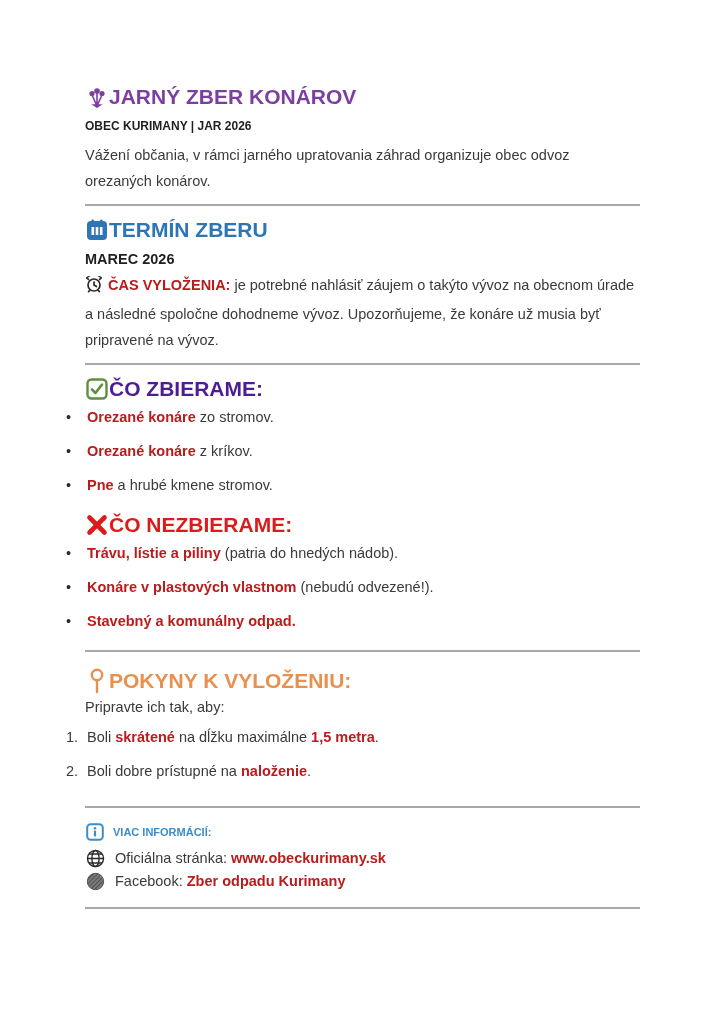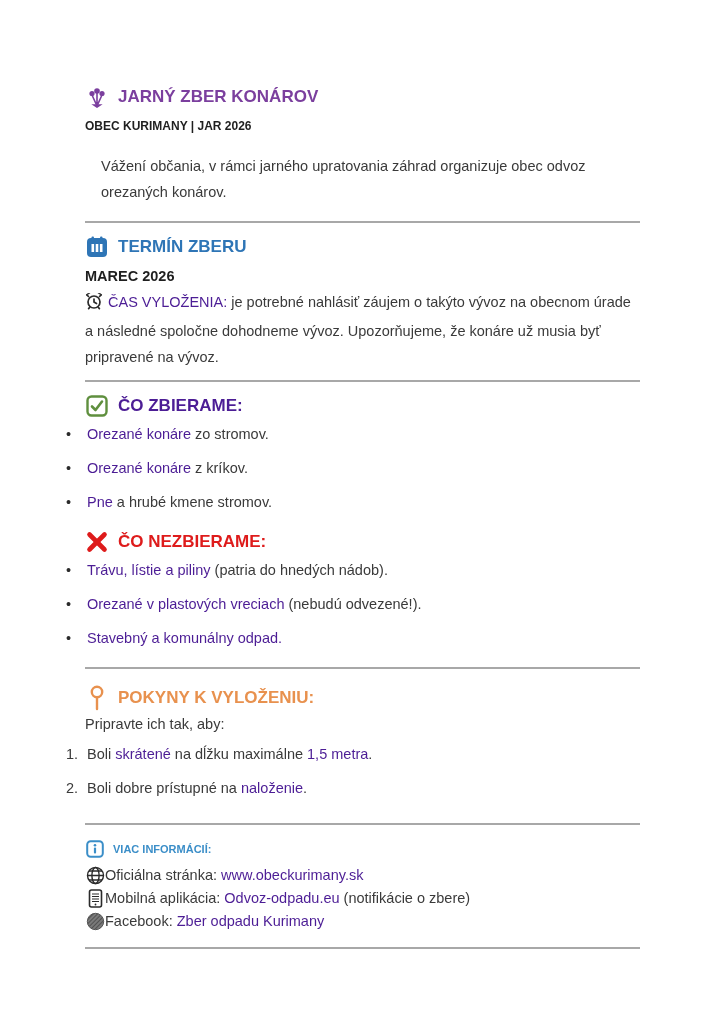--- a/index.html
+++ b/index.html
@@ -9,55 +9,55 @@
     background: #ffffff;
     font-family: "Liberation Sans", sans-serif;
     color: #3a3a3a;
     font-size: 14.5px;
     line-height: 26px;
     overflow: hidden;
   }
   .content { padding: 86px 84px 0 85px; }
 
   .sec-h {
-    display: flex; align-items: center; gap: 9px;
-    font-size: 17px; font-weight: bold; line-height: 22px;
+    display: flex; align-items: center; gap: 0;
+    font-size: 21px; font-weight: bold; line-height: 22px;
     margin: 0;
   }
   .sec-h .ic { width: 24px; display: flex; justify-content: center; align-items: center; flex: 0 0 24px; }
 
   .c-purple { color: #7B3F9E; }
   .c-blue   { color: #2E75B6; }
   .c-green  { color: #4c1d95; }
   .c-red    { color: #DE1B1B; }
   .c-orange { color: #E8914E; }
   .c-infoblue { color: #3B8EC8; }
 
   .subtitle { font-size: 12px; font-weight: bold; color: #1f1f1f; line-height: 22px; margin: 7px 0 5px; }
-  .intro { margin: 16px; }
+  .intro { margin: 0; }
 
   hr.rule { border: none; border-top: 2px solid #A8A8A8; margin: 10px 0 13px; }
 
-  b, .bold { font-weight: normal; color: #4c1d95; }
+  b, .bold { font-weight: bold; color: #b91c1c; }
   .month { font-weight: bold; color: #1f1f1f; margin: 5px 0 0; }
   .cas-p { margin: 0; }
   .cas-p .clock { display: inline-block; vertical-align: -3px; margin-right: 5px; }
 
   .list { margin: 4px 0 0 2px; }
   .li { position: relative; margin: 0 0 8px 0; }
   .li .marker { position: absolute; left: -21px; top: 0; color: #2b2b2b; }
   .li .num { font-weight: normal; color: #3a3a3a; }
 
   .gap-top { margin-top: 16px; }
 
   .pokyny-p { margin: 4px 0 0; text-align: justify; }
   .warn { font-weight: bold; color: #E01212; }
   .lead { margin: 0; }
 
-  .info-line { display: flex; align-items: center; margin: 0; line-height: 23px; }
+  .info-line { display: flex; align-items: center; gap: 10px; margin: 0; line-height: 23px; }
   .info-line .ic { width: 20px; flex: 0 0 20px; display: flex; justify-content: center; }
   .info-sec { margin-top: 2px; }
   .info-sec .sec-h { font-size: 11px; gap: 8px; margin-bottom: 4px; }
   .info-sec .sec-h .ic { width: 20px; flex: 0 0 20px; }
 </style>
 </head>
 <body>
 
 <div class="content">
 
@@ -152,21 +152,21 @@
     <span>ČO NEZBIERAME:</span>
   </div>
 
   <div class="list">
     <div class="li">
       <span class="marker">•</span>
       <b>Trávu, lístie a piliny</b><span> (patria do hnedých nádob).</span>
     </div>
     <div class="li">
       <span class="marker">•</span>
-      <b>Orezané v plastových vreciach</b><span> (nebudú odvezené!).</span>
+      <b>Konáre v plastových vlastnom</b><span> (nebudú odvezené!).</span>
     </div>
     <div class="li">
       <span class="marker">•</span>
       <b>Stavebný a komunálny odpad.</b><span></span>
     </div>
   </div>
 
   <hr class="rule" style="margin-top:16px;">
 
   <div class="sec-h c-orange" style="margin-top:16px;align-items:center;">
@@ -213,32 +213,20 @@
           <g stroke="#2b2b2b" fill="none" stroke-width="1.4">
             <circle cx="9.5" cy="9.5" r="8"></circle>
             <ellipse cx="9.5" cy="9.5" rx="3.6" ry="8"></ellipse>
             <path d="M1.5 9.5 H17.5 M3 5 H16 M3 14 H16"></path>
           </g>
         </svg>
       </span>
       <span><span>Oficiálna stránka: </span><b>www.obeckurimany.sk</b><span></span></span>
     </p>
 
-    <p class="info-line">
-      <span class="ic">
-        <svg width="15" height="19" viewBox="0 0 15 19">
-          <rect x="1.5" y="1" width="12" height="17" rx="2" fill="none" stroke="#2b2b2b" stroke-width="1.6"></rect>
-          <g stroke="#2b2b2b" stroke-width="1.2">
-            <path d="M4 5 H11 M4 7.5 H11 M4 10 H11 M4 12.5 H11"></path>
-          </g>
-          <circle cx="7.5" cy="15.5" r="0.9" fill="#2b2b2b"></circle>
-        </svg>
-      </span>
-      <span><span>Mobilná aplikácia: </span><b>Odvoz-odpadu.eu</b><span> (notifikácie o zbere)</span></span>
-    </p>
 
     <p class="info-line">
       <span class="ic">
         <svg width="19" height="19" viewBox="0 0 19 19">
           <defs>
             <pattern id="hatch" width="3" height="3" patternUnits="userSpaceOnUse" patternTransform="rotate(45)">
               <rect width="3" height="3" fill="#7a7a7a"></rect>
               <line x1="0" y1="0" x2="0" y2="3" stroke="#3f3f3f" stroke-width="1.4"></line>
             </pattern>
           </defs>

